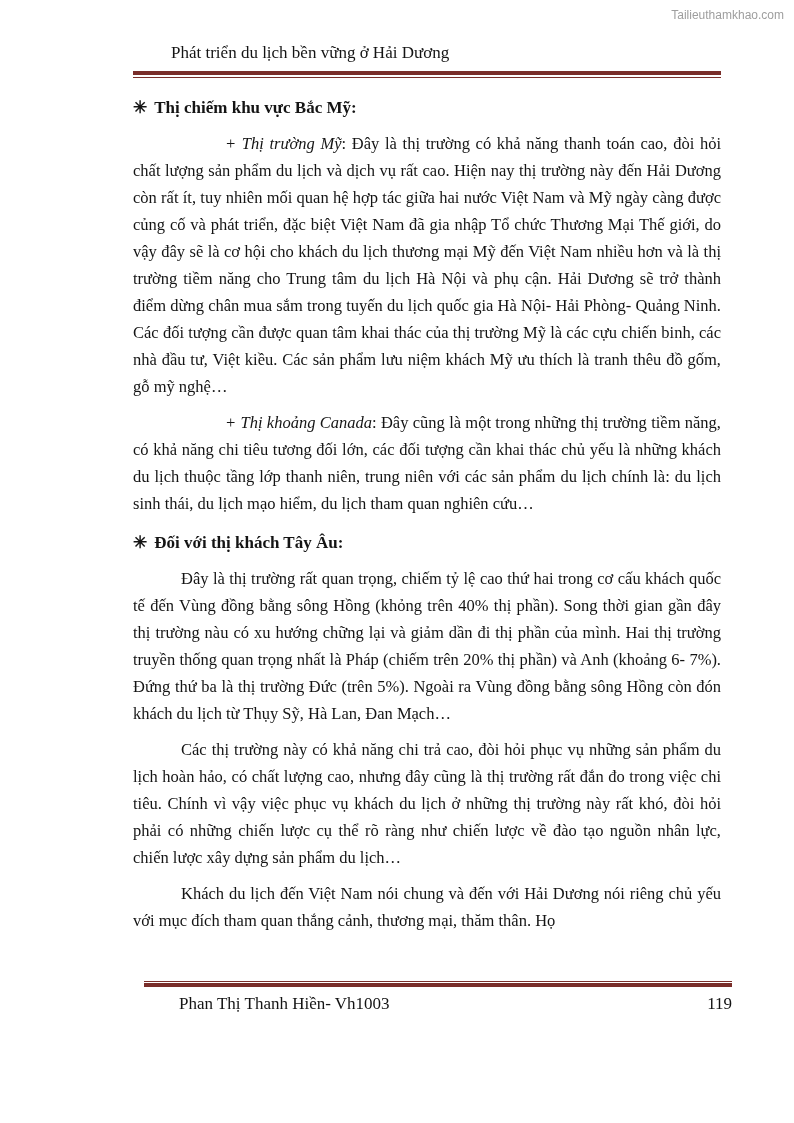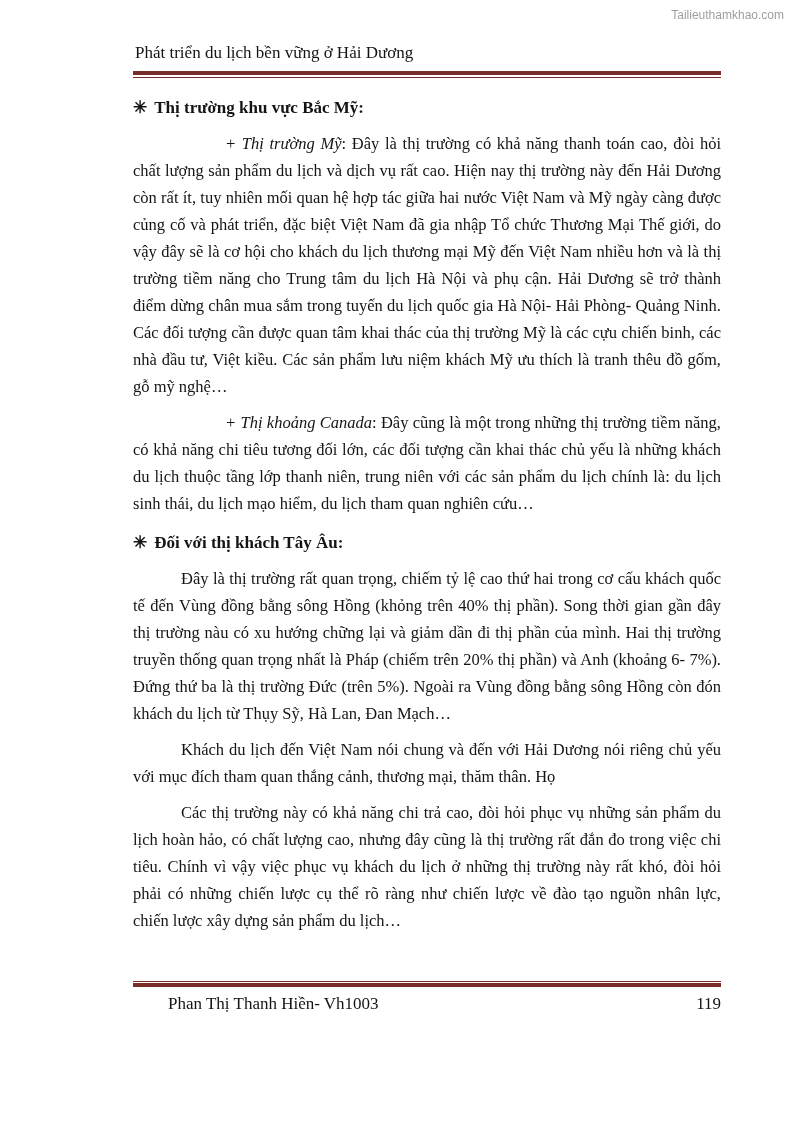--- a/index.html
+++ b/index.html
@@ -30,20 +30,21 @@
     left: 133px;
     width: 588px;
     top: 42px;
   }
 
   .header-title {
     font-size: 17px;
     line-height: 22px;
     padding-bottom: 7px;
     padding-left: 2px;
+    margin-left: 36px;
   }
 
   .rule-header {
     border-top: 4px solid var(--rule, #7a2e2a);
     border-bottom: 1px solid var(--rule, #7a2e2a);
     height: 7px;
     margin-bottom: 16px;
   }
 
   .heading {
@@ -61,21 +62,21 @@
     font-size: 16.5px;
     line-height: 27px;
     text-align: justify;
     text-indent: 48px;
     margin-bottom: 9px;
   }
   .para .lead { font-style: italic; margin-left: 44px; }
 
   .footer {
     position: absolute;
-    left: 133px;
+    left: 144px;
     width: 588px;
     top: 981px;
   }
   .rule-footer {
     border-top: 1px solid var(--rule, #7a2e2a);
     border-bottom: 4px solid var(--rule, #7a2e2a);
     height: 6px;
   }
   .footer-row {
     display: flex;
@@ -93,33 +94,33 @@
 <div class="page">
 
   <div class="watermark">Tailieuthamkhao.com</div>
 
   <div class="content">
 
     <div class="header-title">Phát triển du lịch bền vững ở Hải Dương</div>
 
     <div class="rule-header"></div>
 
-    <h3 class="heading"><span class="star">✳</span><span>Thị trường khu vực Bắc Mỹ:</span></h3>
+    <h3 class="heading"><span class="star">✳</span><span>Thị chiếm khu vực Bắc Mỹ:</span></h3>
 
     <p class="para"><span class="lead">+ Thị trường Mỹ</span><span>: Đây là thị trường có khả năng thanh toán cao, đòi hỏi chất lượng sản phẩm du lịch và dịch vụ rất cao. Hiện nay thị trường này đến Hải Dương còn rất ít, tuy nhiên mối quan hệ hợp tác giữa hai nước Việt Nam và Mỹ ngày càng được củng cố và phát triển, đặc biệt Việt Nam đã gia nhập Tổ chức Thương Mại Thế giới, do vậy đây sẽ là cơ hội cho khách du lịch thương mại Mỹ đến Việt Nam nhiều hơn và là thị trường tiềm năng cho Trung tâm du lịch Hà Nội và phụ cận. Hải Dương sẽ trở thành điểm dừng chân mua sắm trong tuyến du lịch quốc gia Hà Nội- Hải Phòng- Quảng Ninh. Các đối tượng cần được quan tâm khai thác của thị trường Mỹ là các cựu chiến binh, các nhà đầu tư, Việt kiều. Các sản phẩm lưu niệm khách Mỹ ưu thích là tranh thêu đồ gốm, gỗ mỹ nghệ…</span></p>
 
     <p class="para"><span class="lead">+ Thị khoảng Canada</span><span>: Đây cũng là một trong những thị trường tiềm năng, có khả năng chi tiêu tương đối lớn, các đối tượng cần khai thác chủ yếu là những khách du lịch thuộc tầng lớp thanh niên, trung niên với các sản phẩm du lịch chính là: du lịch sinh thái, du lịch mạo hiểm, du lịch tham quan nghiên cứu…</span></p>
 
     <h3 class="heading"><span class="star">✳</span><span>Đối với thị khách Tây Âu:</span></h3>
 
     <p class="para">Đây là thị trường rất quan trọng, chiếm tỷ lệ cao thứ hai  trong cơ cấu khách quốc tế đến Vùng đồng bằng sông Hồng (khỏng trên 40% thị phần). Song thời gian gần đây thị trường nàu có xu hướng chững lại và giảm dần đi thị phần của mình. Hai thị trường truyền thống quan trọng nhất là Pháp (chiếm trên 20% thị phần) và Anh (khoảng 6- 7%). Đứng thứ ba là thị trường Đức (trên 5%). Ngoài ra Vùng đồng bằng sông Hồng còn đón khách du lịch từ Thụy Sỹ, Hà Lan, Đan Mạch…</p>
 
+    <p class="para">Các thị trường này có khả năng chi trả cao, đòi hỏi phục vụ những sản phẩm du lịch hoàn hảo, có chất lượng cao, nhưng đây cũng là thị trường rất đắn đo trong việc chi tiêu. Chính vì vậy việc phục vụ khách du lịch ở những thị trường này rất khó, đòi hỏi phải có những chiến lược cụ thể rõ ràng như chiến lược về đào tạo nguồn nhân lực, chiến lược xây dựng sản phẩm du lịch…</p>
+
     <p class="para">Khách du lịch đến Việt Nam nói chung và đến với Hải Dương nói riêng chủ yếu với mục đích tham quan thắng cảnh, thương mại, thăm thân. Họ</p>
-
-    <p class="para">Các thị trường này có khả năng chi trả cao, đòi hỏi phục vụ những sản phẩm du lịch hoàn hảo, có chất lượng cao, nhưng đây cũng là thị trường rất đắn đo trong việc chi tiêu. Chính vì vậy việc phục vụ khách du lịch ở những thị trường này rất khó, đòi hỏi phải có những chiến lược cụ thể rõ ràng như chiến lược về đào tạo nguồn nhân lực, chiến lược xây dựng sản phẩm du lịch…</p>
 
   </div>
 
   <div class="footer">
     <div class="rule-footer"></div>
     <div class="footer-row">
       <span>Phan Thị Thanh Hiền- Vh1003</span>
       <span>119</span>
     </div>
   </div>

